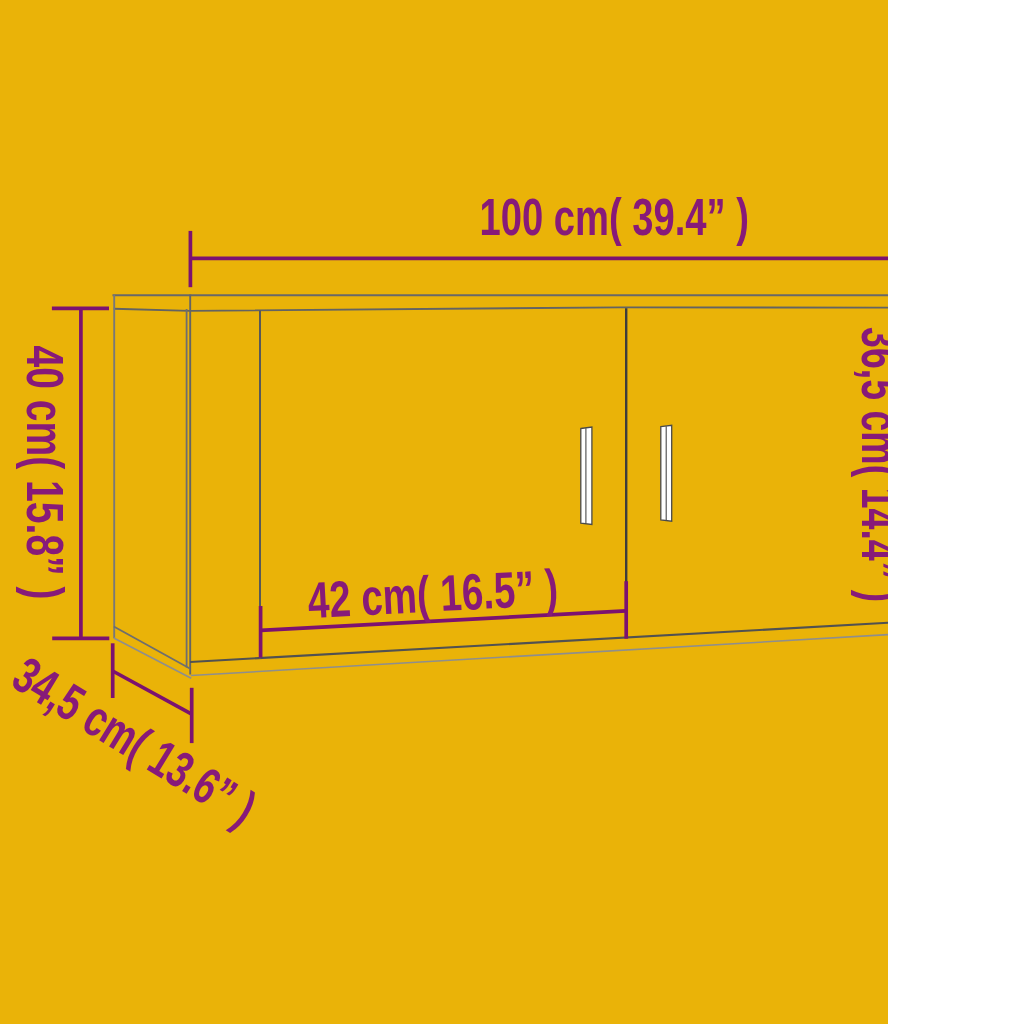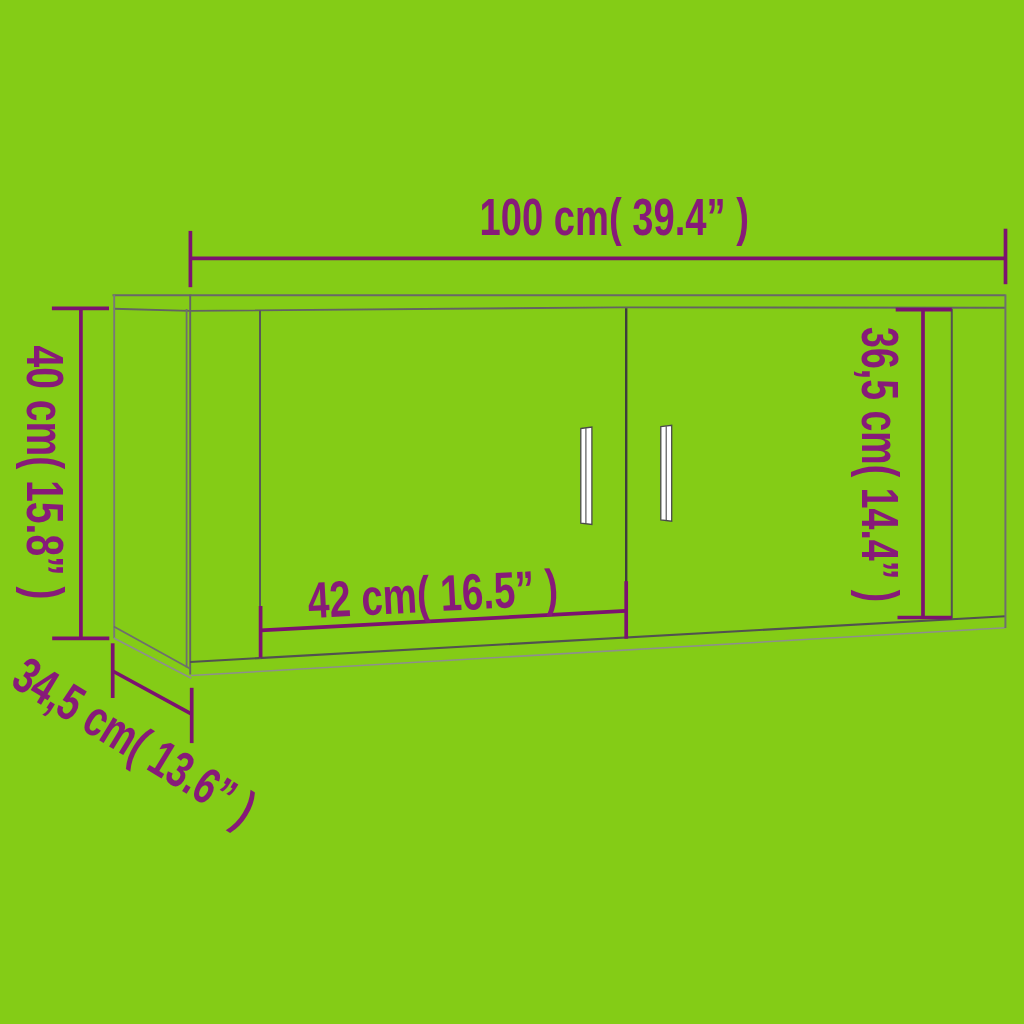--- a/index.html
+++ b/index.html
@@ -1,16 +1,16 @@
 <!DOCTYPE html>
 <html><head>
 <meta charset="utf-8">
 <style>
   html,body{margin:0;padding:0;background:#ffffff;}
-  #page{position:relative;width:1024px;height:1024px;background:#84cc16;overflow:hidden;}
+  #page{position:relative;width:888px;height:1024px;background:#eab308;overflow:hidden;}
   svg{position:absolute;left:0;top:0;}
   text{font-family:"Liberation Sans", sans-serif;font-weight:bold;fill:#871A79;}
 </style>
 </head>
 <body>
 <div id="page">
 <svg width="1024" height="1024" viewBox="0 0 1024 1024">
 
   <g>
     <path d="M112.5,295.2 H1005.5" stroke="#686868" stroke-width="2" fill="none"></path>

